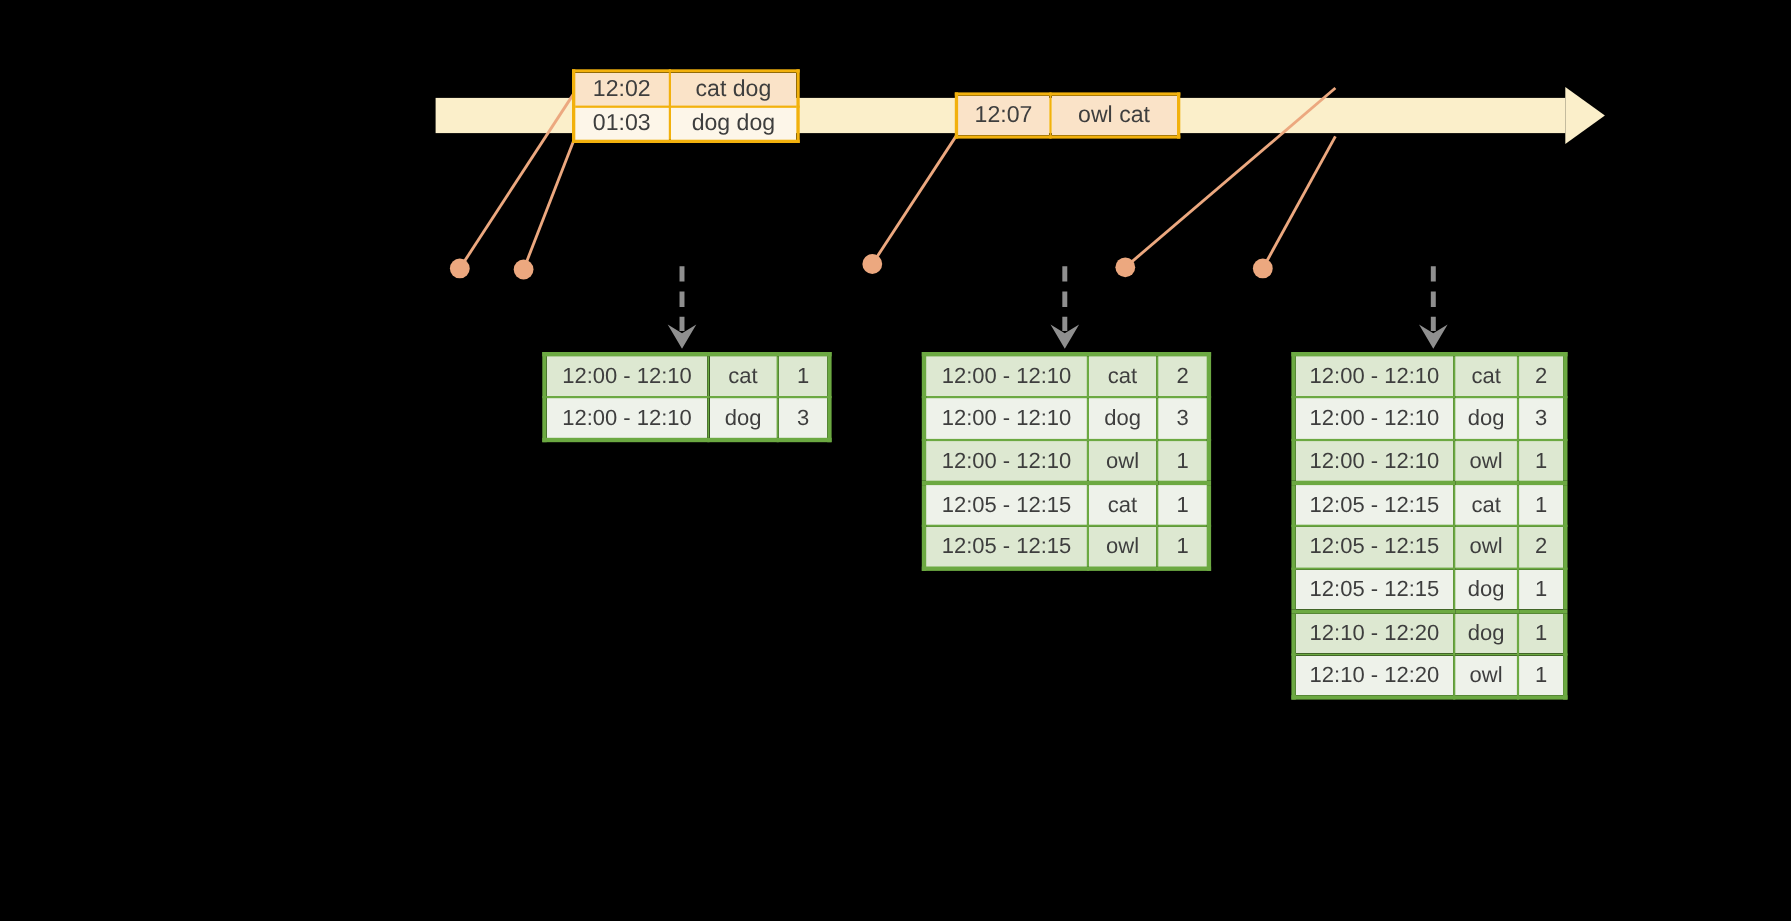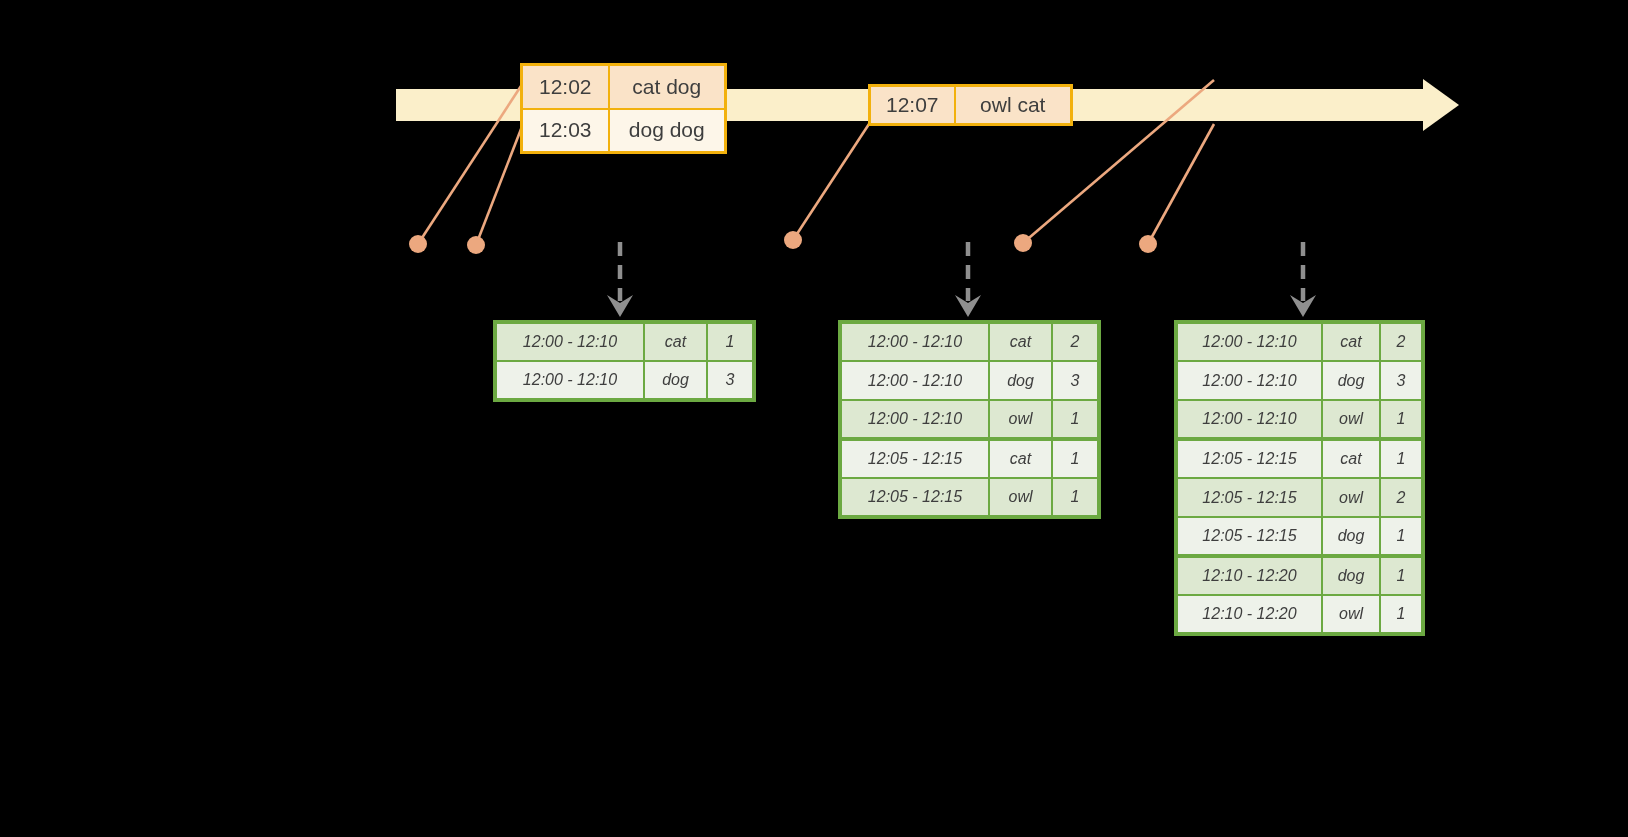--- a/index.html
+++ b/index.html
@@ -14,26 +14,26 @@
   .conn-line{stroke:var(--color-connector,#ECA87F);stroke-width:2.6;}
   .conn-dot{fill:var(--color-connector,#ECA87F);}
   .trig-line{stroke:var(--color-trigger-arrow,#8F8F8F);stroke-width:4.5;stroke-dasharray:14 9;}
   .trig-head{fill:var(--color-trigger-arrow,#8F8F8F);}
 
   table{position:absolute;z-index:1;border-collapse:collapse;table-layout:fixed;}
   td{padding:0;text-align:center;vertical-align:middle;overflow:hidden;white-space:nowrap;}
 
   .etable{border:3px solid var(--color-event-border,#F2B10D);font-size:21px;}
   .etable td{border:2px solid var(--color-event-border,#F2B10D);}
-  .etable tr{height:44px;}
+  .etable tr{height:32px;}
   .etable tr.one{height:39px;}
   .er-odd  td{background:var(--color-event-row-odd,#FAE3C8);}
   .er-even td{background:var(--color-event-row-even,#FDF6E9);}
 
-  .gtable{border:4px solid var(--color-result-border,#6CA942);font-size:16px;font-style:italic;}
+  .gtable{border:4px solid var(--color-result-border,#6CA942);font-size:20px;}
   .gtable td{border:2px solid var(--color-result-border,#6CA942);}
   .gtable tr{height:39px;}
   .rr-odd  td{background:var(--color-result-row-odd,#DDE8D1);}
   .rr-even td{background:var(--color-result-row-even,#EEF2EA);}
   tr.gs td{border-top-width:4px;}
 </style>
 </head>
 <body>
 
 <div class="canvas">
@@ -71,21 +71,21 @@
     <colgroup>
         <col style="width:87px">
         <col style="width:117px">
       </colgroup>
     <tbody>
         <tr class="er-odd">
       <td>12:02</td>
       <td>cat dog</td>
     </tr>
     <tr class="er-even">
-      <td>12:03</td>
+      <td>01:03</td>
       <td>dog dog</td>
     </tr>
   </tbody>
     </table>
 
   <table class="etable" style="left:868px;top:84px;padding-left:44px;">
     <colgroup>
         <col style="width:85px">
         <col style="width:117px">
       </colgroup>

